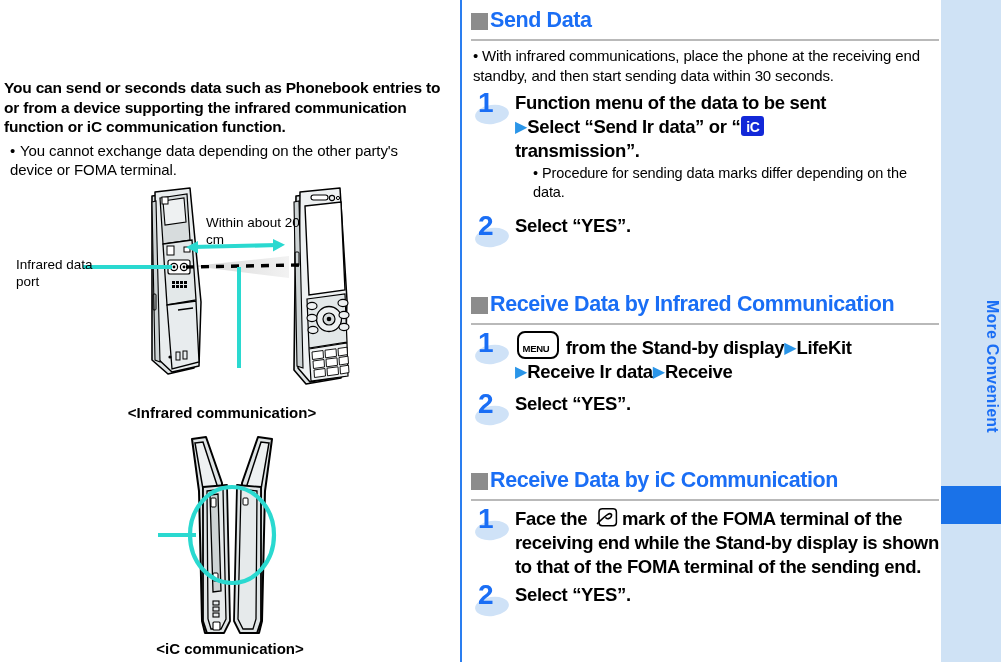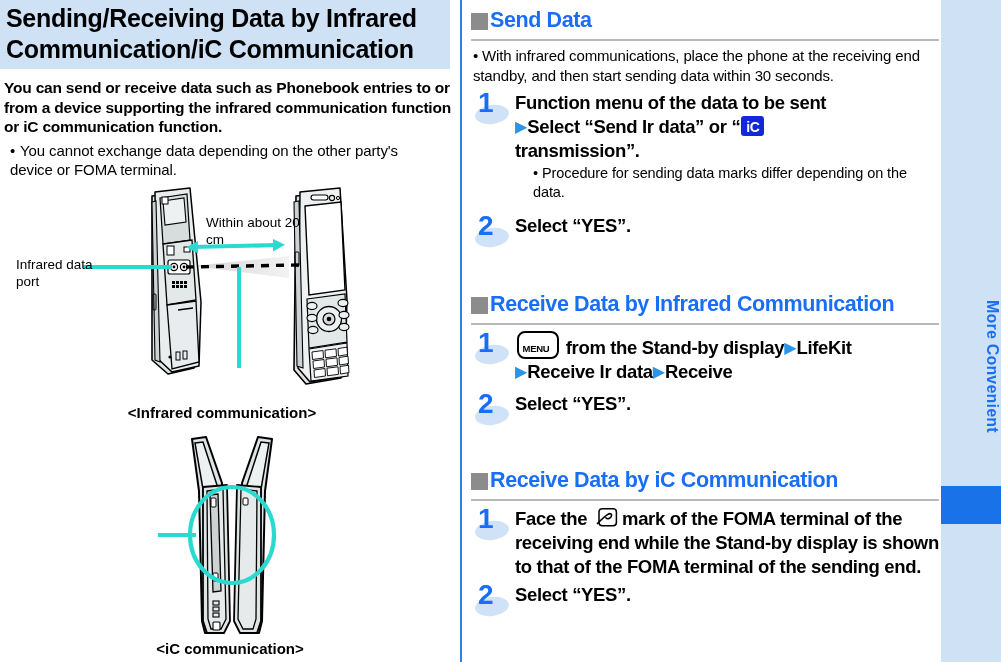--- a/index.html
+++ b/index.html
@@ -138,23 +138,22 @@
     font-size:19px;font-weight:bold;color:#000;padding-left:40px;
   }
 </style>
 </head>
 <body>
 
 <div class="page">
 
   <div class="left-col">
 
-    <div class="page-title">Sending/Receiving Data by Infrared Communication/iC Communication</div>
-
-    <div class="intro">You can send or receive data such as Phonebook entries to or from a device supporting the infrared communication function or iC communication function.</div>
+
+    <div class="intro">You can send or seconds data such as Phonebook entries to or from a device supporting the infrared communication function or iC communication function.</div>
 
     <div class="intro-bullet">
       <span class="b">•</span><span>You cannot exchange data depending on the other party's device or FOMA terminal.</span>
     </div>
 
     <div class="fig1">
       <svg width="455" height="238" viewBox="0 0 455 238">
         <defs>
           <linearGradient id="beam" x1="0" y1="0" x2="1" y2="0">
             <stop offset="0%" stop-color="#cccccc" stop-opacity="0.8"></stop>

